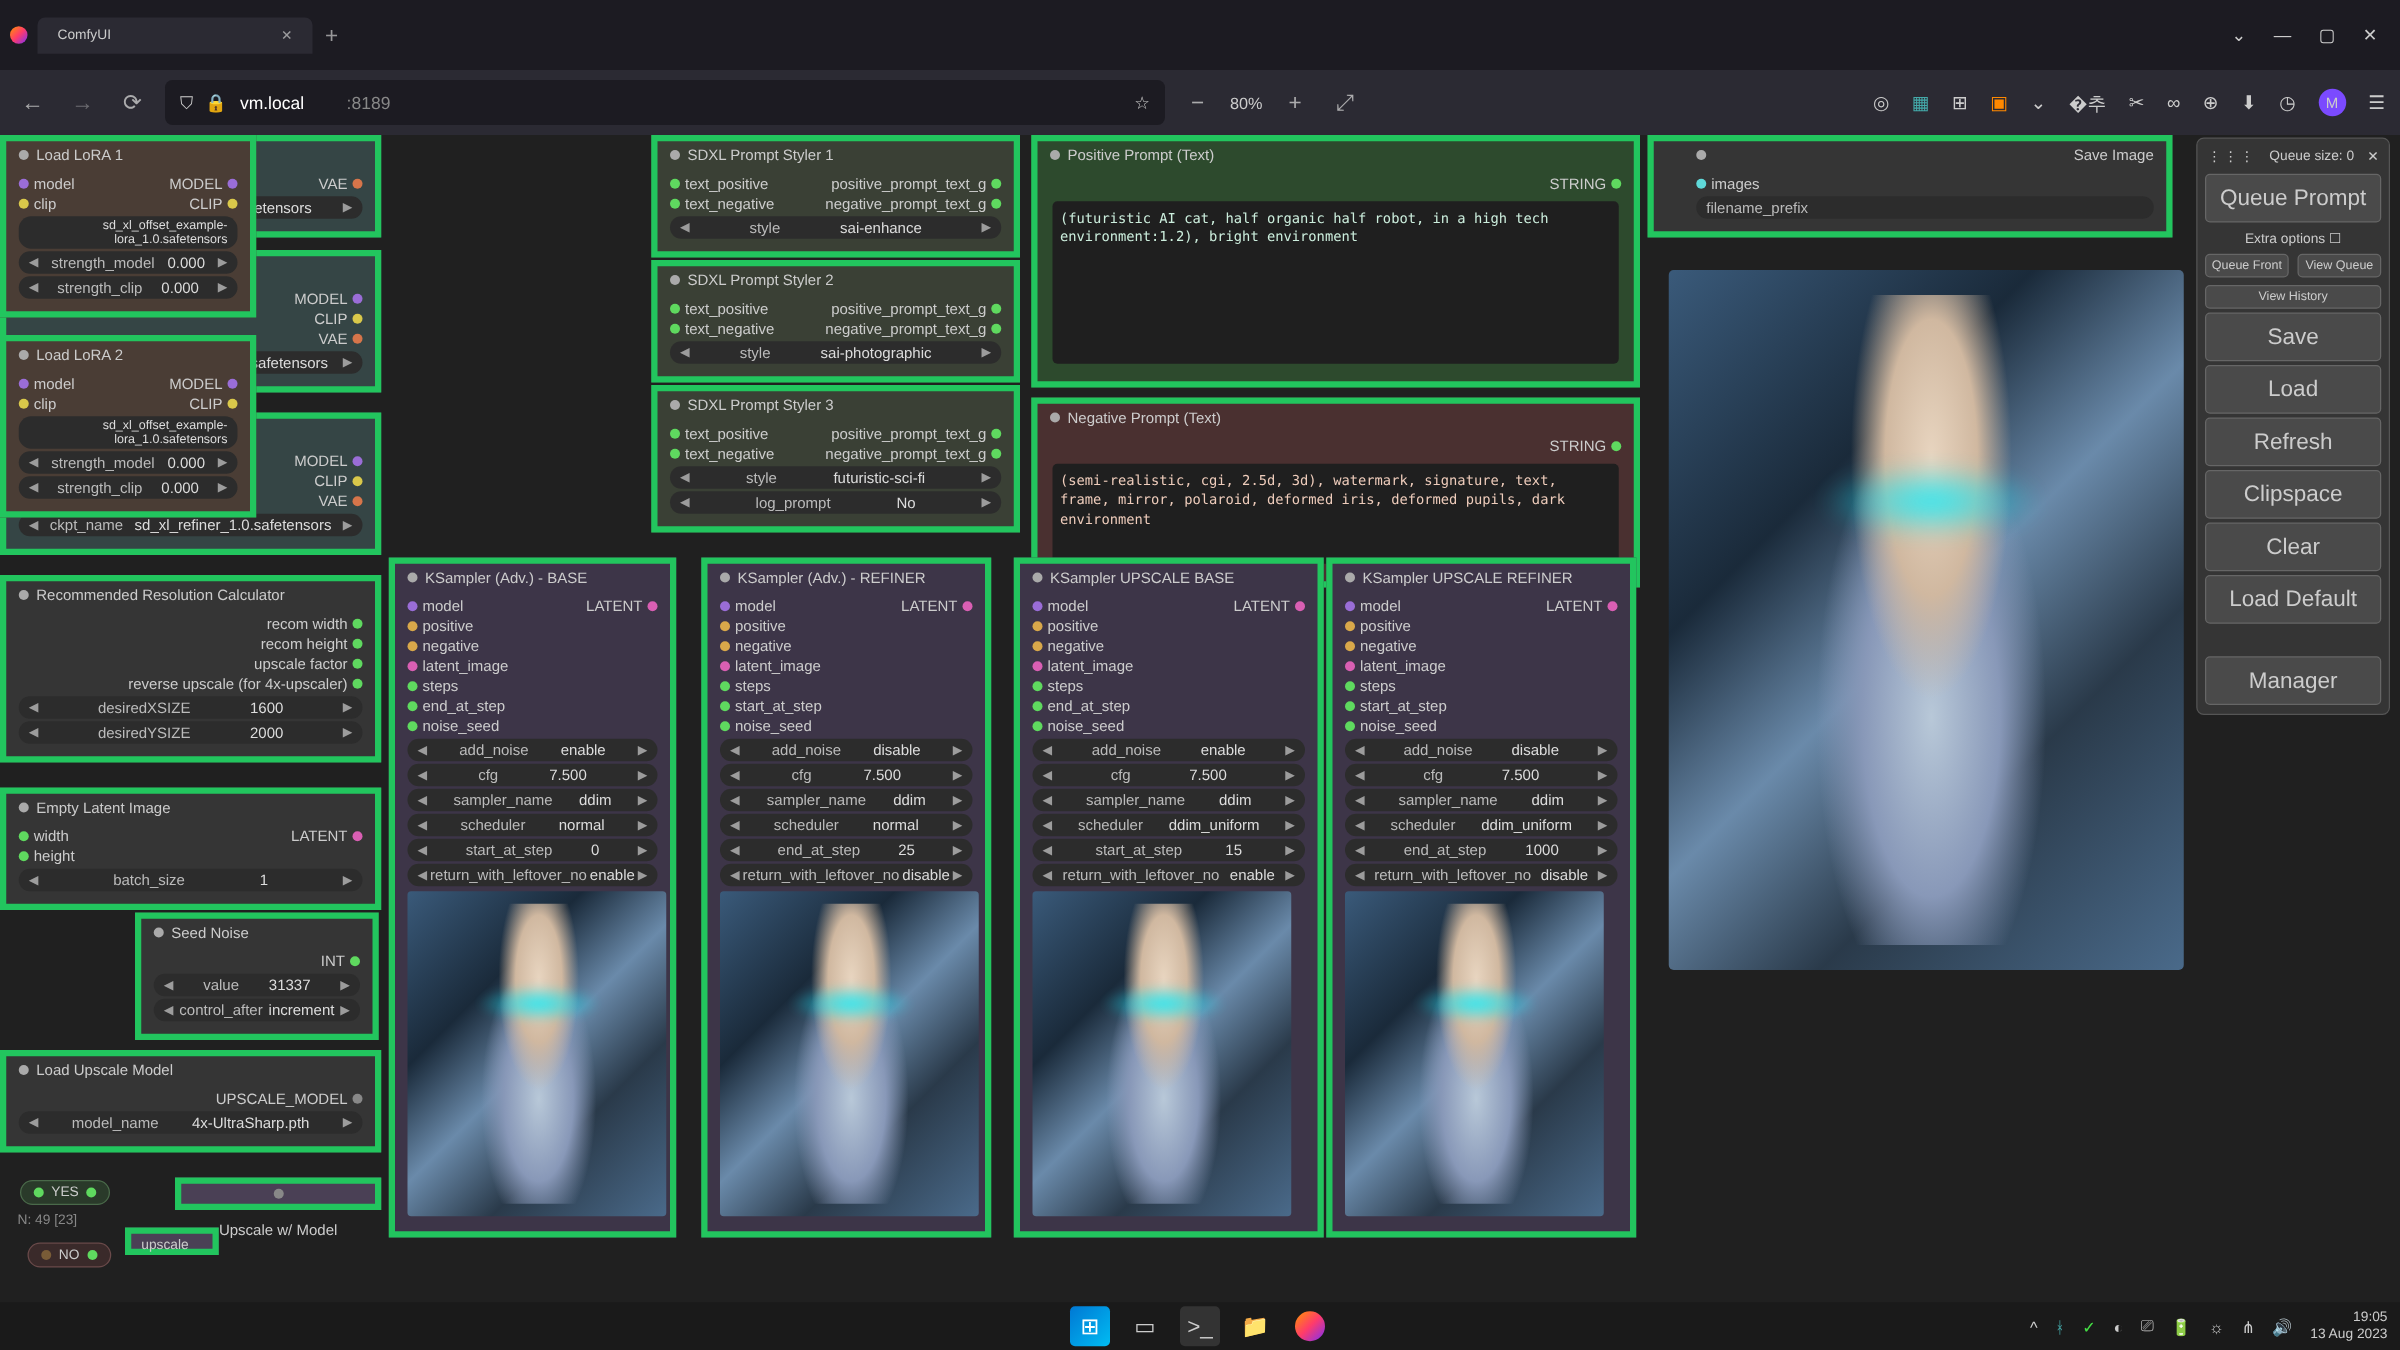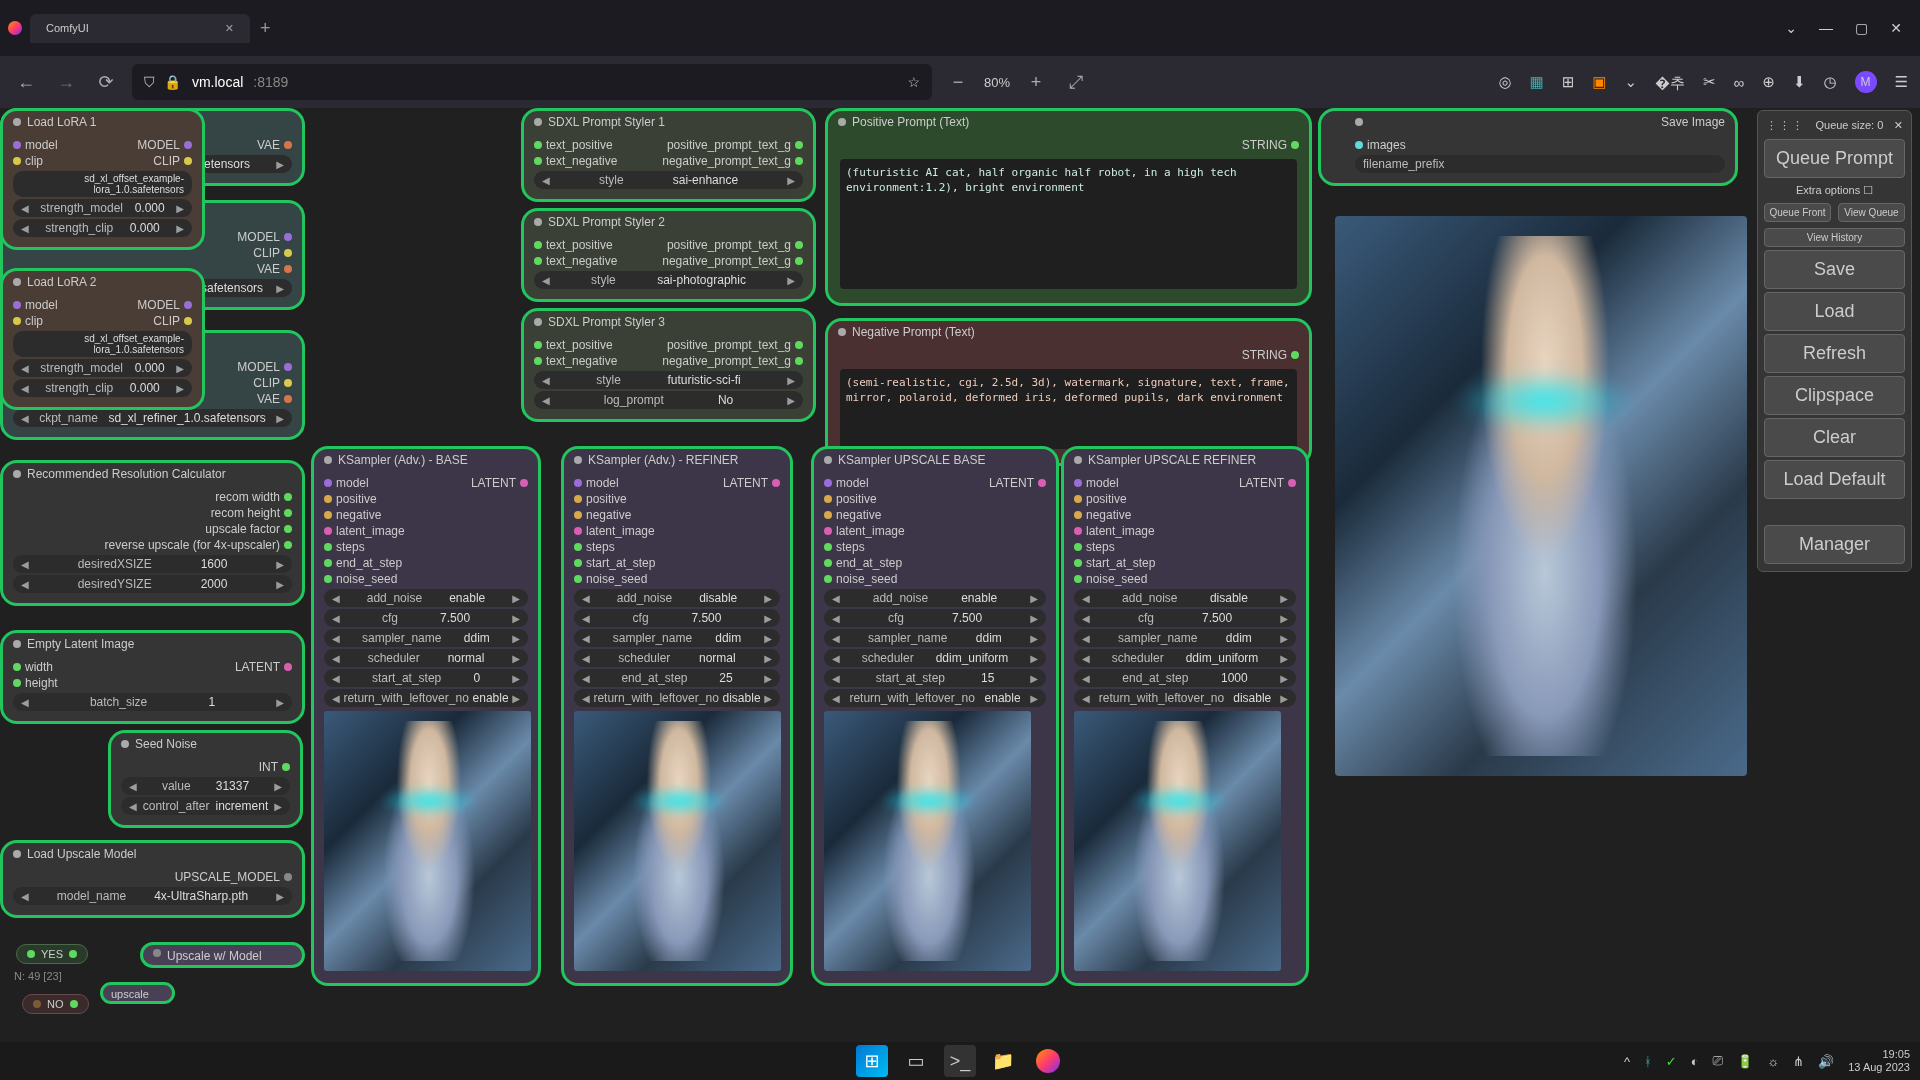--- a/index.html
+++ b/index.html
@@ -11,30 +11,30 @@
 .tab-close{cursor:pointer;opacity:0.7;}
 .new-tab{margin-left:10px;font-size:18px;cursor:pointer;opacity:0.7;}
 .window-controls{margin-left:auto;display:flex;gap:22px;padding-right:10px;}
 .window-controls span{cursor:pointer;font-size:14px;}
 
 .toolbar{background:#2b2a33;height:52px;display:flex;align-items:center;padding:0 12px;gap:12px;}
 .nav-btn{width:28px;height:28px;display:flex;align-items:center;justify-content:center;cursor:pointer;font-size:18px;opacity:0.8;}
 .url-bar{flex:0 0 800px;background:#1c1b22;border-radius:6px;height:36px;display:flex;align-items:center;padding:0 12px;gap:10px;font-size:14px;}
 .url-bar .lock{color:#c97575;}
 .url-host{color:#fff;}
-.url-port{color:#888;}
+.url-port{color:#888;margin-left:24px;}
 .toolbar-right{margin-left:auto;display:flex;align-items:center;gap:18px;}
 .toolbar-right span{cursor:pointer;font-size:15px;}
 .zoom-pct{font-size:13px;}
 
 
 .canvas{position:absolute;top:108px;left:0;right:0;bottom:38px;background:#202020;overflow:hidden;}
 
 
-.node{position:absolute;background:#353535;border:3px solid #22c55e;border-radius:17px;font-size:12px;}
+.node{position:absolute;background:#353535;border:5px solid #22c55e;border-radius:0;font-size:12px;}
 .node-title{padding:4px 10px;font-size:12px;border-radius:8px 8px 0 0;display:flex;align-items:center;gap:6px;}
 .node-title::before{content:'';width:8px;height:8px;border-radius:50%;background:#aaa;}
 .node-body{padding:4px 6px 8px;}
 .port-row{display:flex;justify-content:space-between;padding:1px 4px;font-size:12px;}
 .port-left{display:flex;align-items:center;gap:4px;}
 .port-right{display:flex;align-items:center;gap:4px;}
 .dot{width:8px;height:8px;border-radius:50%;display:inline-block;}
 .dot.yellow{background:#d9c84a;}
 .dot.red{background:#d6754a;}
 .dot.purple{background:#9a6dd7;}
@@ -567,21 +567,21 @@
       <div class="widget">
           <span class="arrow">◀</span>
           <span class="wname">model_name</span>
           <span class="wval">4x-UltraSharp.pth</span>
           <span class="arrow">▶</span>
         </div>
     </div>
   </div>
 
   <div class="node" style="left:140px;top:834px;width:165px;height:26px;background:#4a4055;">
-    <div style="padding:4px 10px;display:flex;gap:6px;">
+    <div style="padding:4px 10px;display:flex;align-items:center;gap:18px;flex-direction:column;">
         <span class="dot gray"></span>
         <span>Upscale w/ Model</span>
       </div>
   </div>
 
   <div class="node" style="left:100px;top:874px;width:75px;height:22px;background:#4a4055;">
     <div style="padding:3px 8px;display:flex;align-items:center;gap:16px;font-size:11px;">
         <span>upscale</span>
         <span class="dot gray"></span>
       </div>

